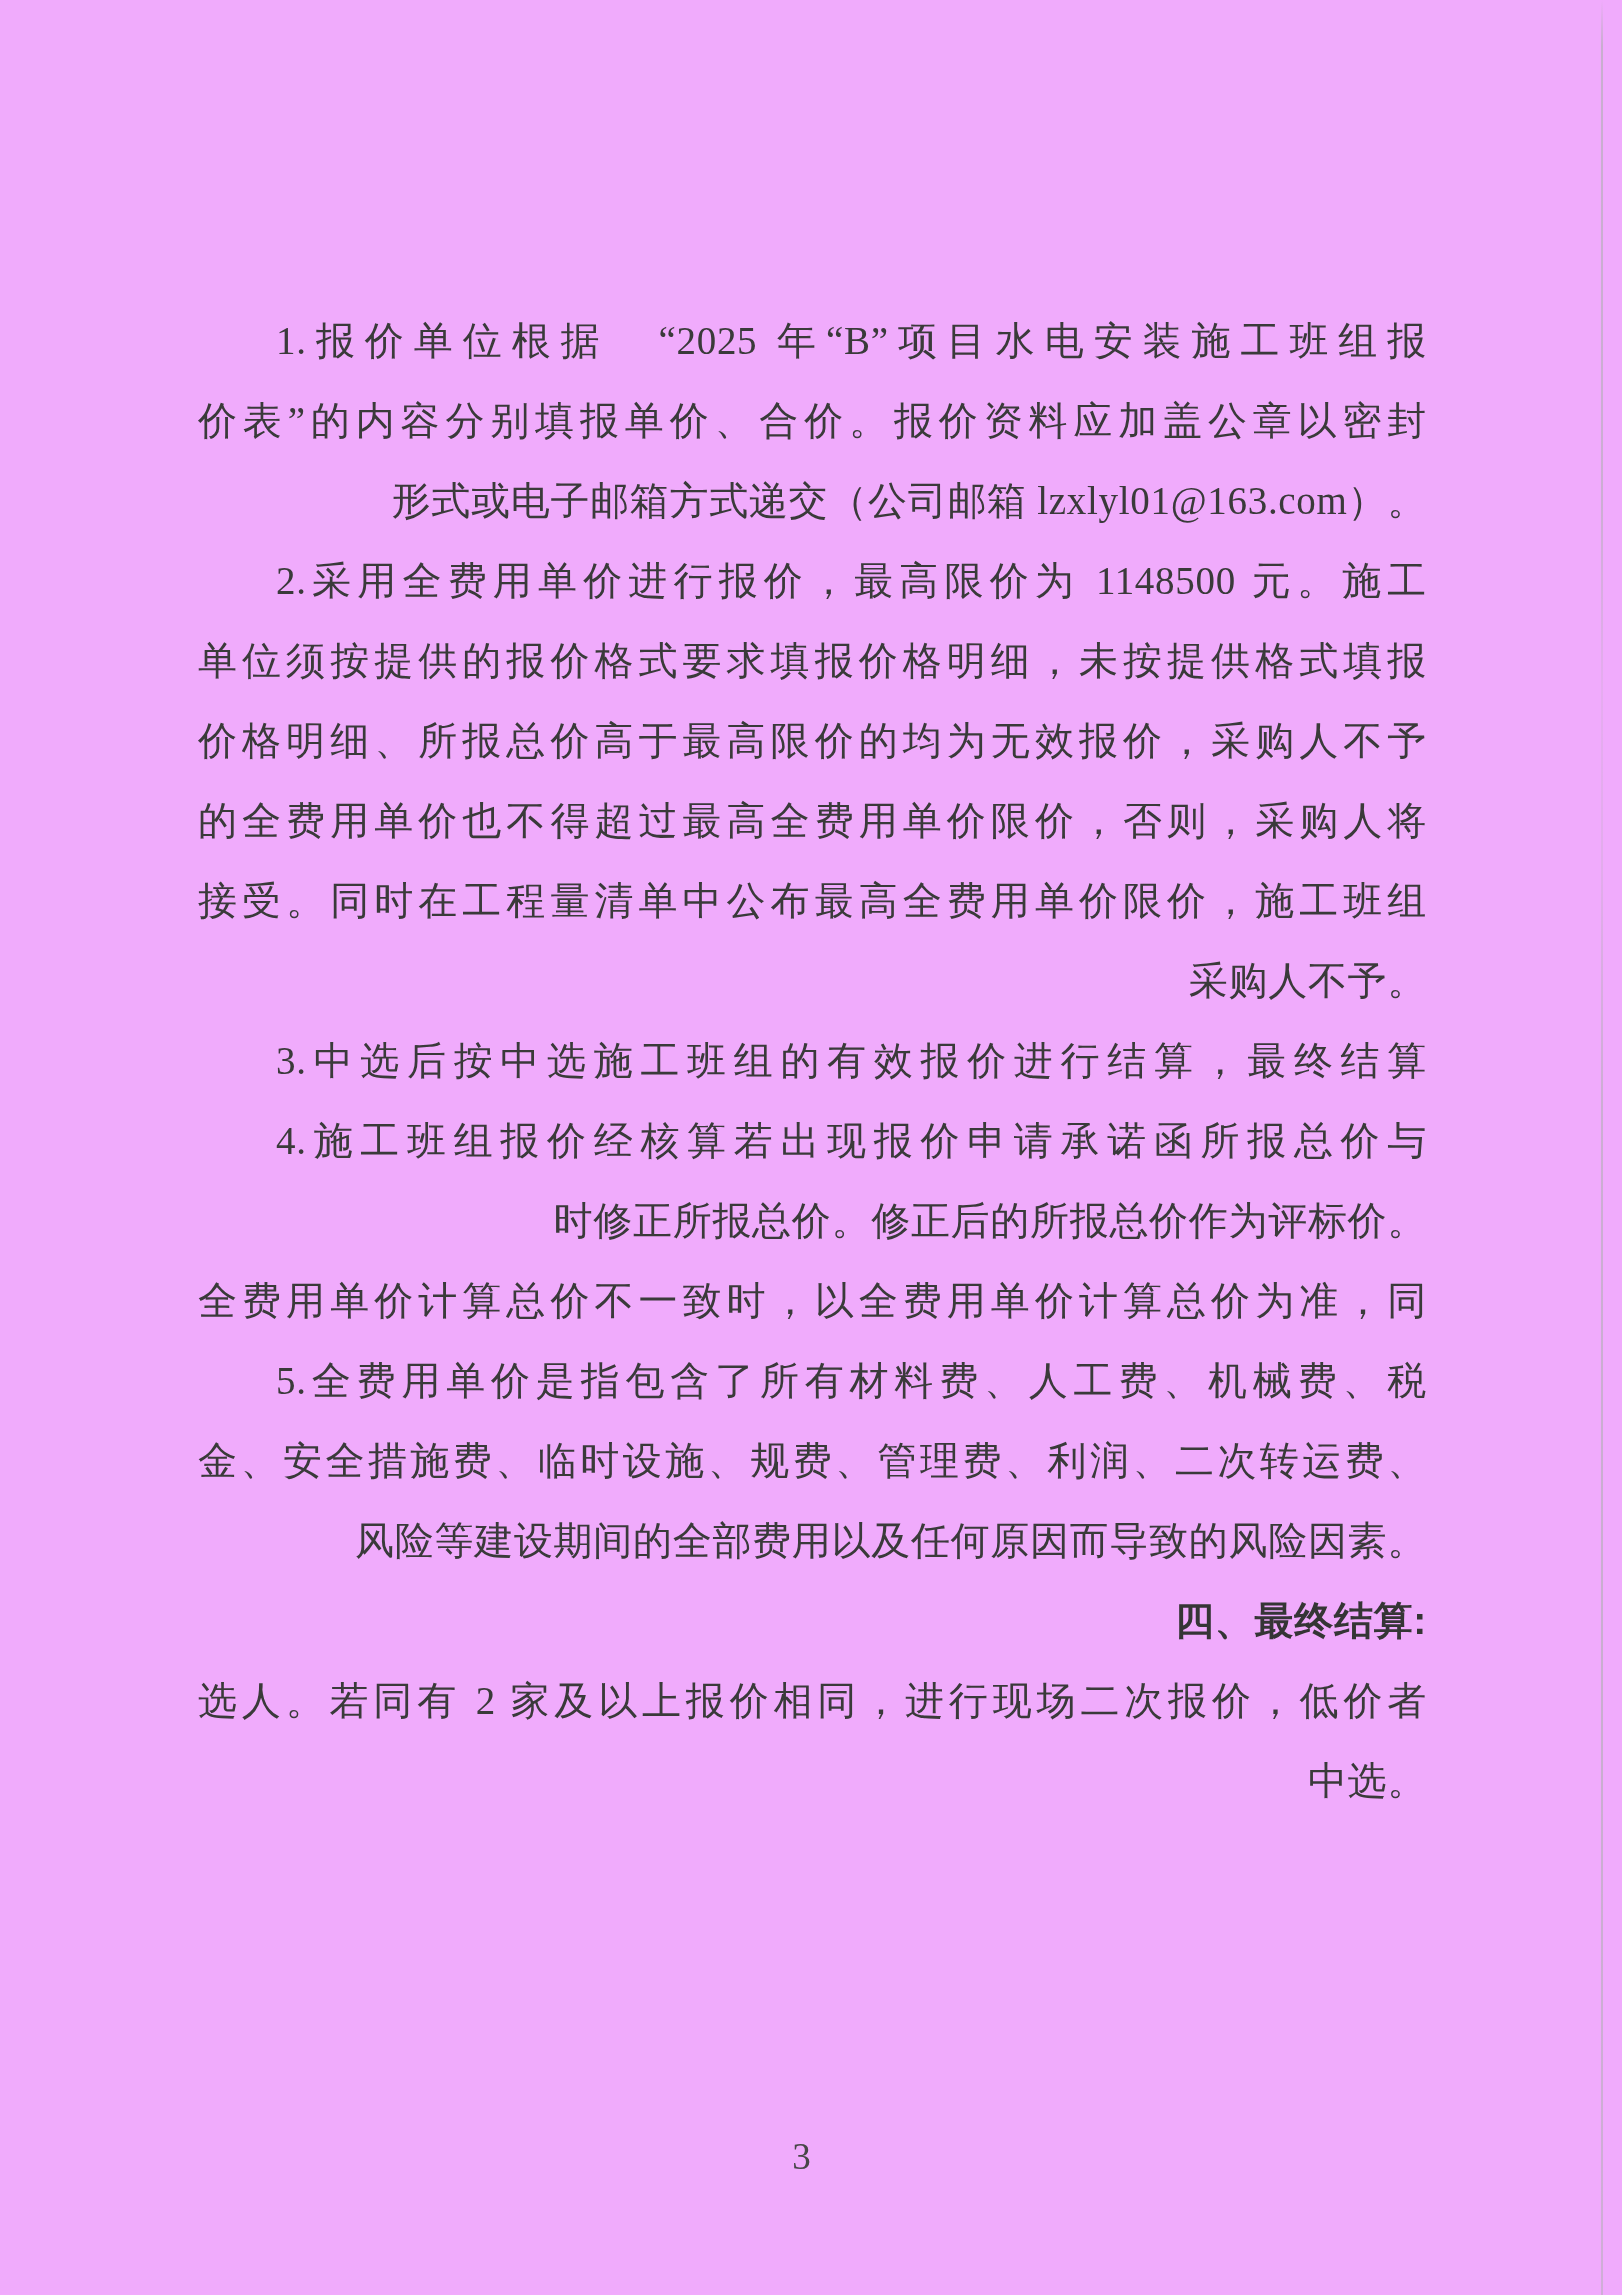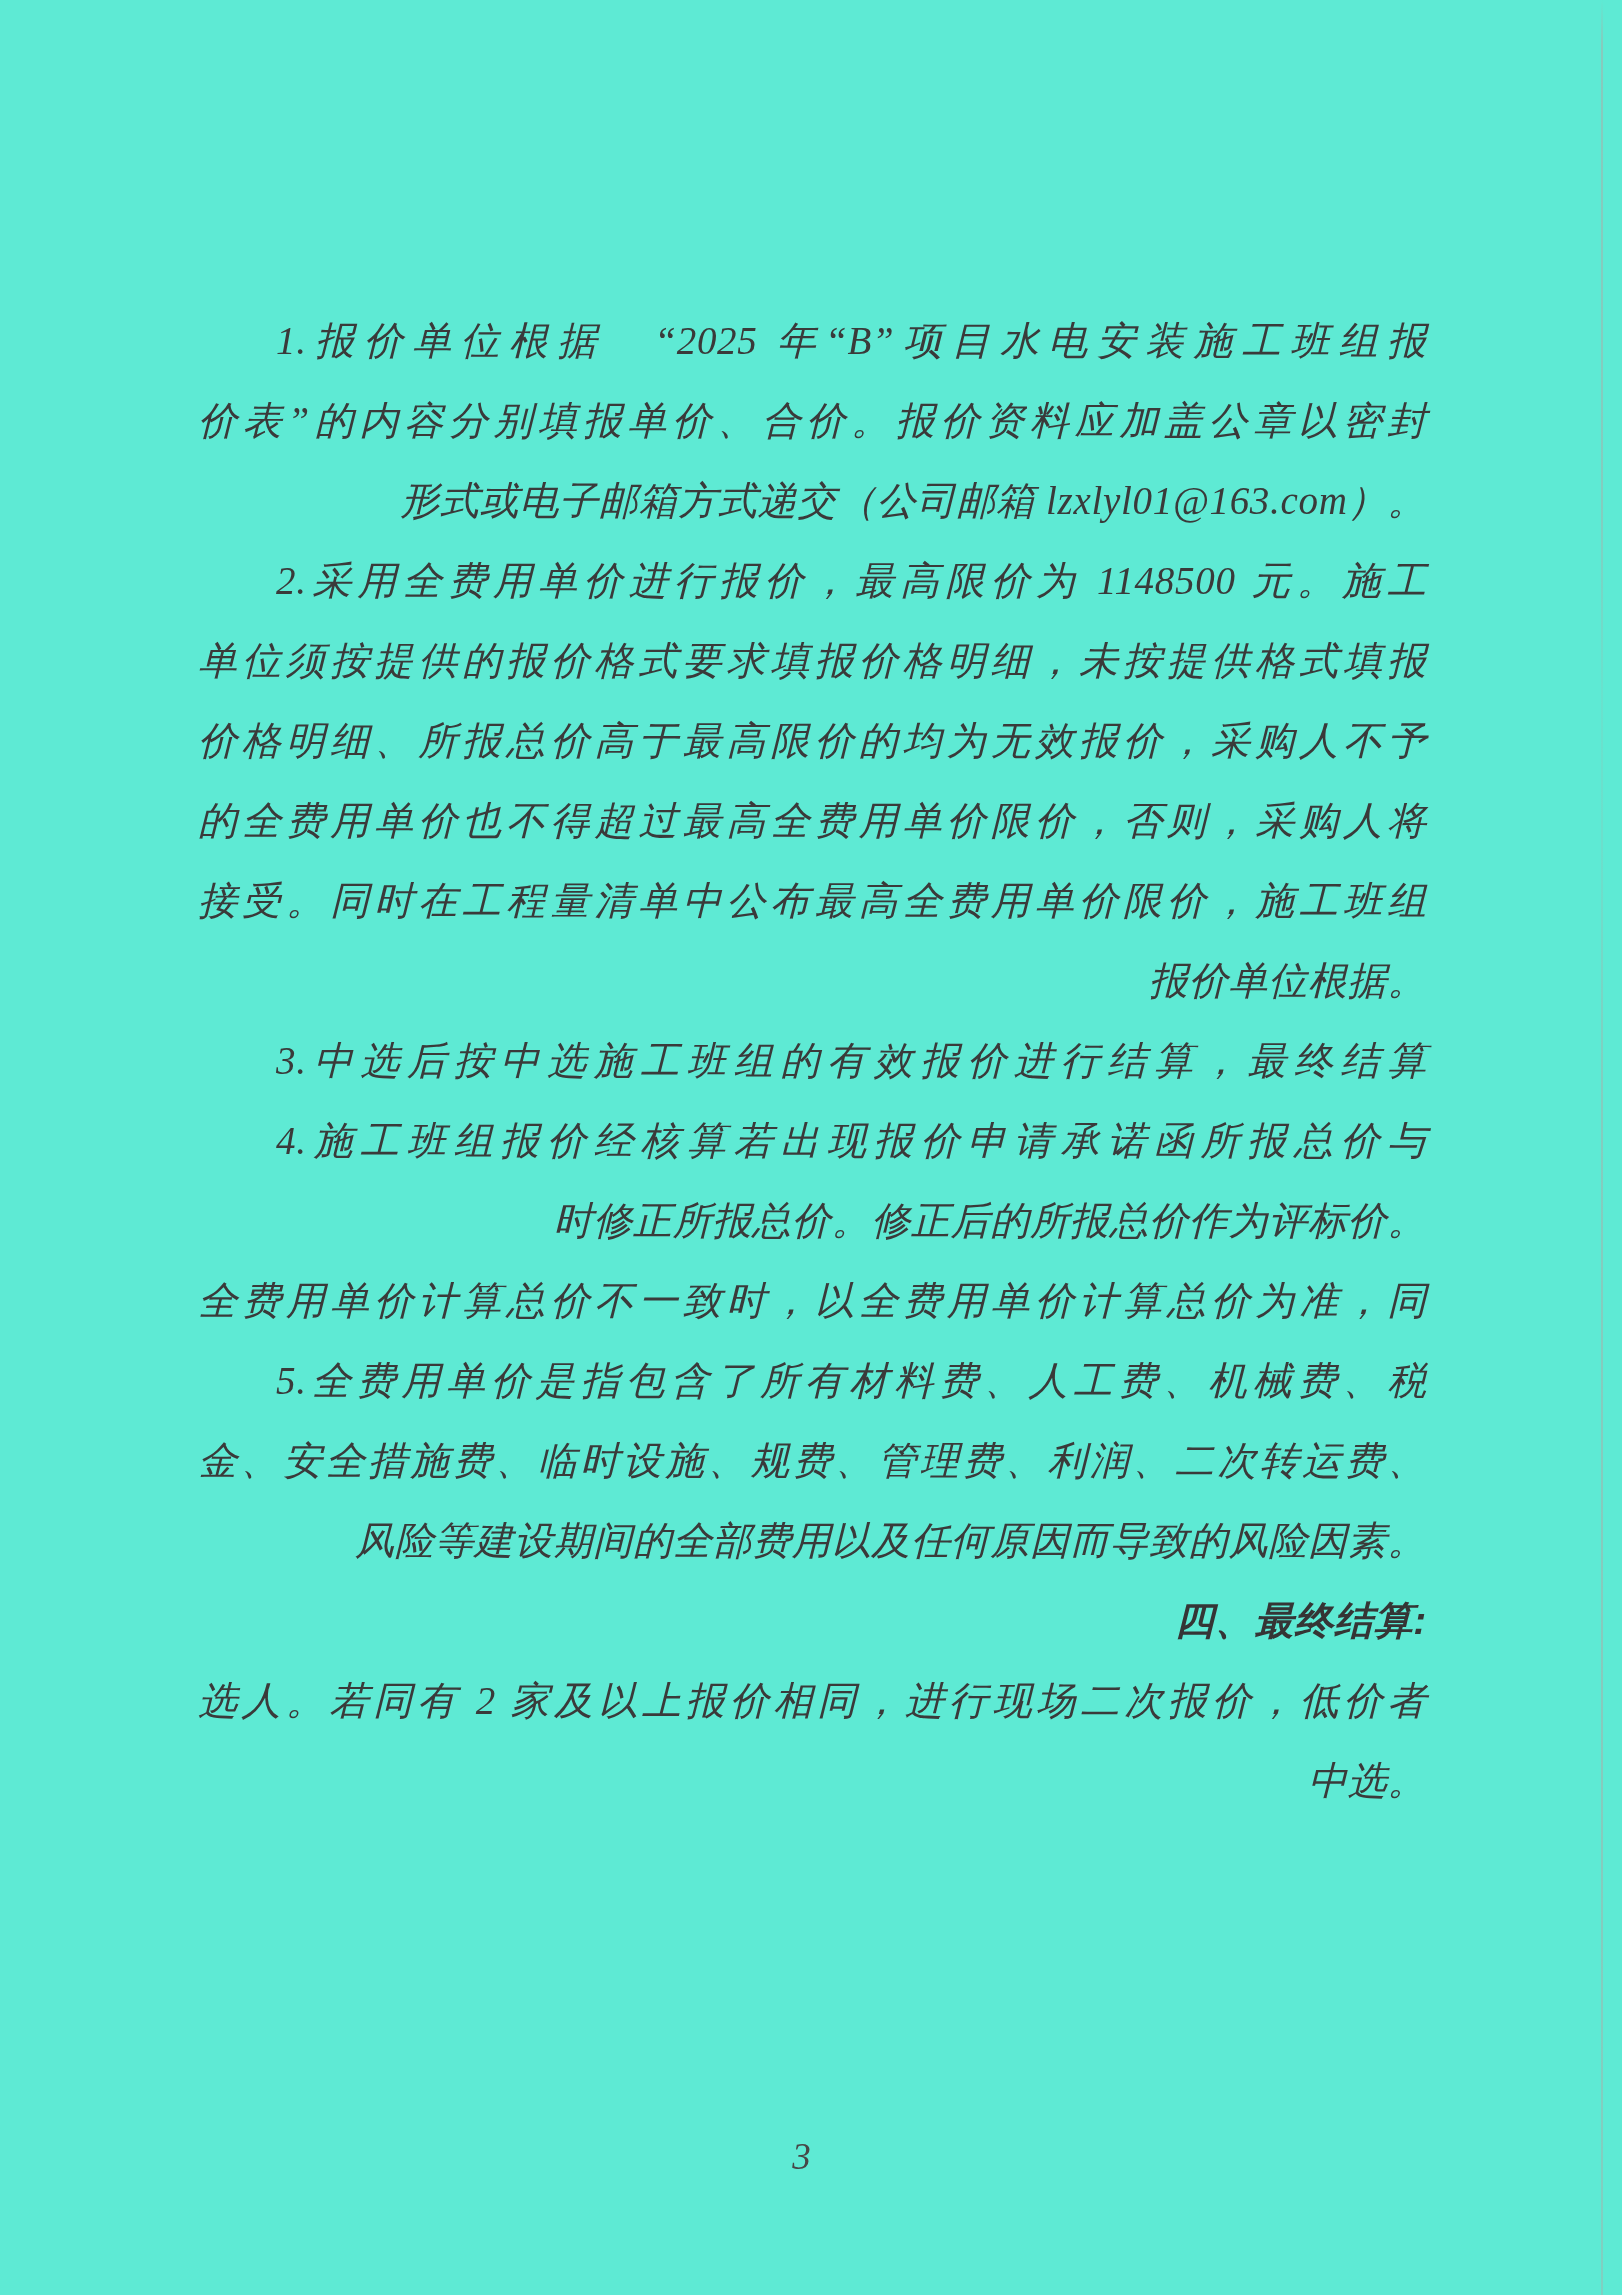--- a/index.html
+++ b/index.html
@@ -4,25 +4,24 @@
 <style>
   html, body {
     margin: 0;
     padding: 0;
     background: #ffffff;
   }
   .page {
     position: relative;
     width: 1623px;
     height: 2295px;
-    background: #5eead4;
+    background: #f0abfc;
     overflow: hidden;
     font-family: "Liberation Serif", "DejaVu Serif", serif;
     color: #3a3a3a;
-    font-style: italic;
   }
   .text-block {
     position: absolute;
     left: 198px;
     top: 301px;
     width: 1229px;
     font-size: 39px;
     line-height: 80px;
   }
   .line {
@@ -80,21 +79,21 @@
 
   <main class="text-block">
       <div class="line indent fill">1.报价单位根据　“2025 年“B”项目水电安装施工班组报</div>
       <div class="line fill">价表”的内容分别填报单价、合价。报价资料应加盖公章以密封</div>
       <div class="line">形式或电子邮箱方式递交（公司邮箱 lzxlyl01@163.com）。</div>
       <div class="line indent fill">2.采用全费用单价进行报价，最高限价为 1148500 元。施工</div>
       <div class="line fill">单位须按提供的报价格式要求填报价格明细，未按提供格式填报</div>
       <div class="line fill">价格明细、所报总价高于最高限价的均为无效报价，采购人不予</div>
       <div class="line fill">的全费用单价也不得超过最高全费用单价限价，否则，采购人将</div>
       <div class="line fill">接受。同时在工程量清单中公布最高全费用单价限价，施工班组</div>
-      <div class="line">报价单位根据。</div>
+      <div class="line">采购人不予。</div>
       <div class="line indent fill">3.中选后按中选施工班组的有效报价进行结算，最终结算</div>
       <div class="line indent fill">4.施工班组报价经核算若出现报价申请承诺函所报总价与</div>
       <div class="line">时修正所报总价。修正后的所报总价作为评标价。</div>
       <div class="line fill">全费用单价计算总价不一致时，以全费用单价计算总价为准，同</div>
       <div class="line indent fill">5.全费用单价是指包含了所有材料费、人工费、机械费、税</div>
       <div class="line fill">金、安全措施费、临时设施、规费、管理费、利润、二次转运费、</div>
       <div class="line">风险等建设期间的全部费用以及任何原因而导致的风险因素。</div>
       <div class="line indent heading">四、最终结算:</div>
       <div class="line fill">选人。若同有 2 家及以上报价相同，进行现场二次报价，低价者</div>
       <div class="line">中选。</div>

